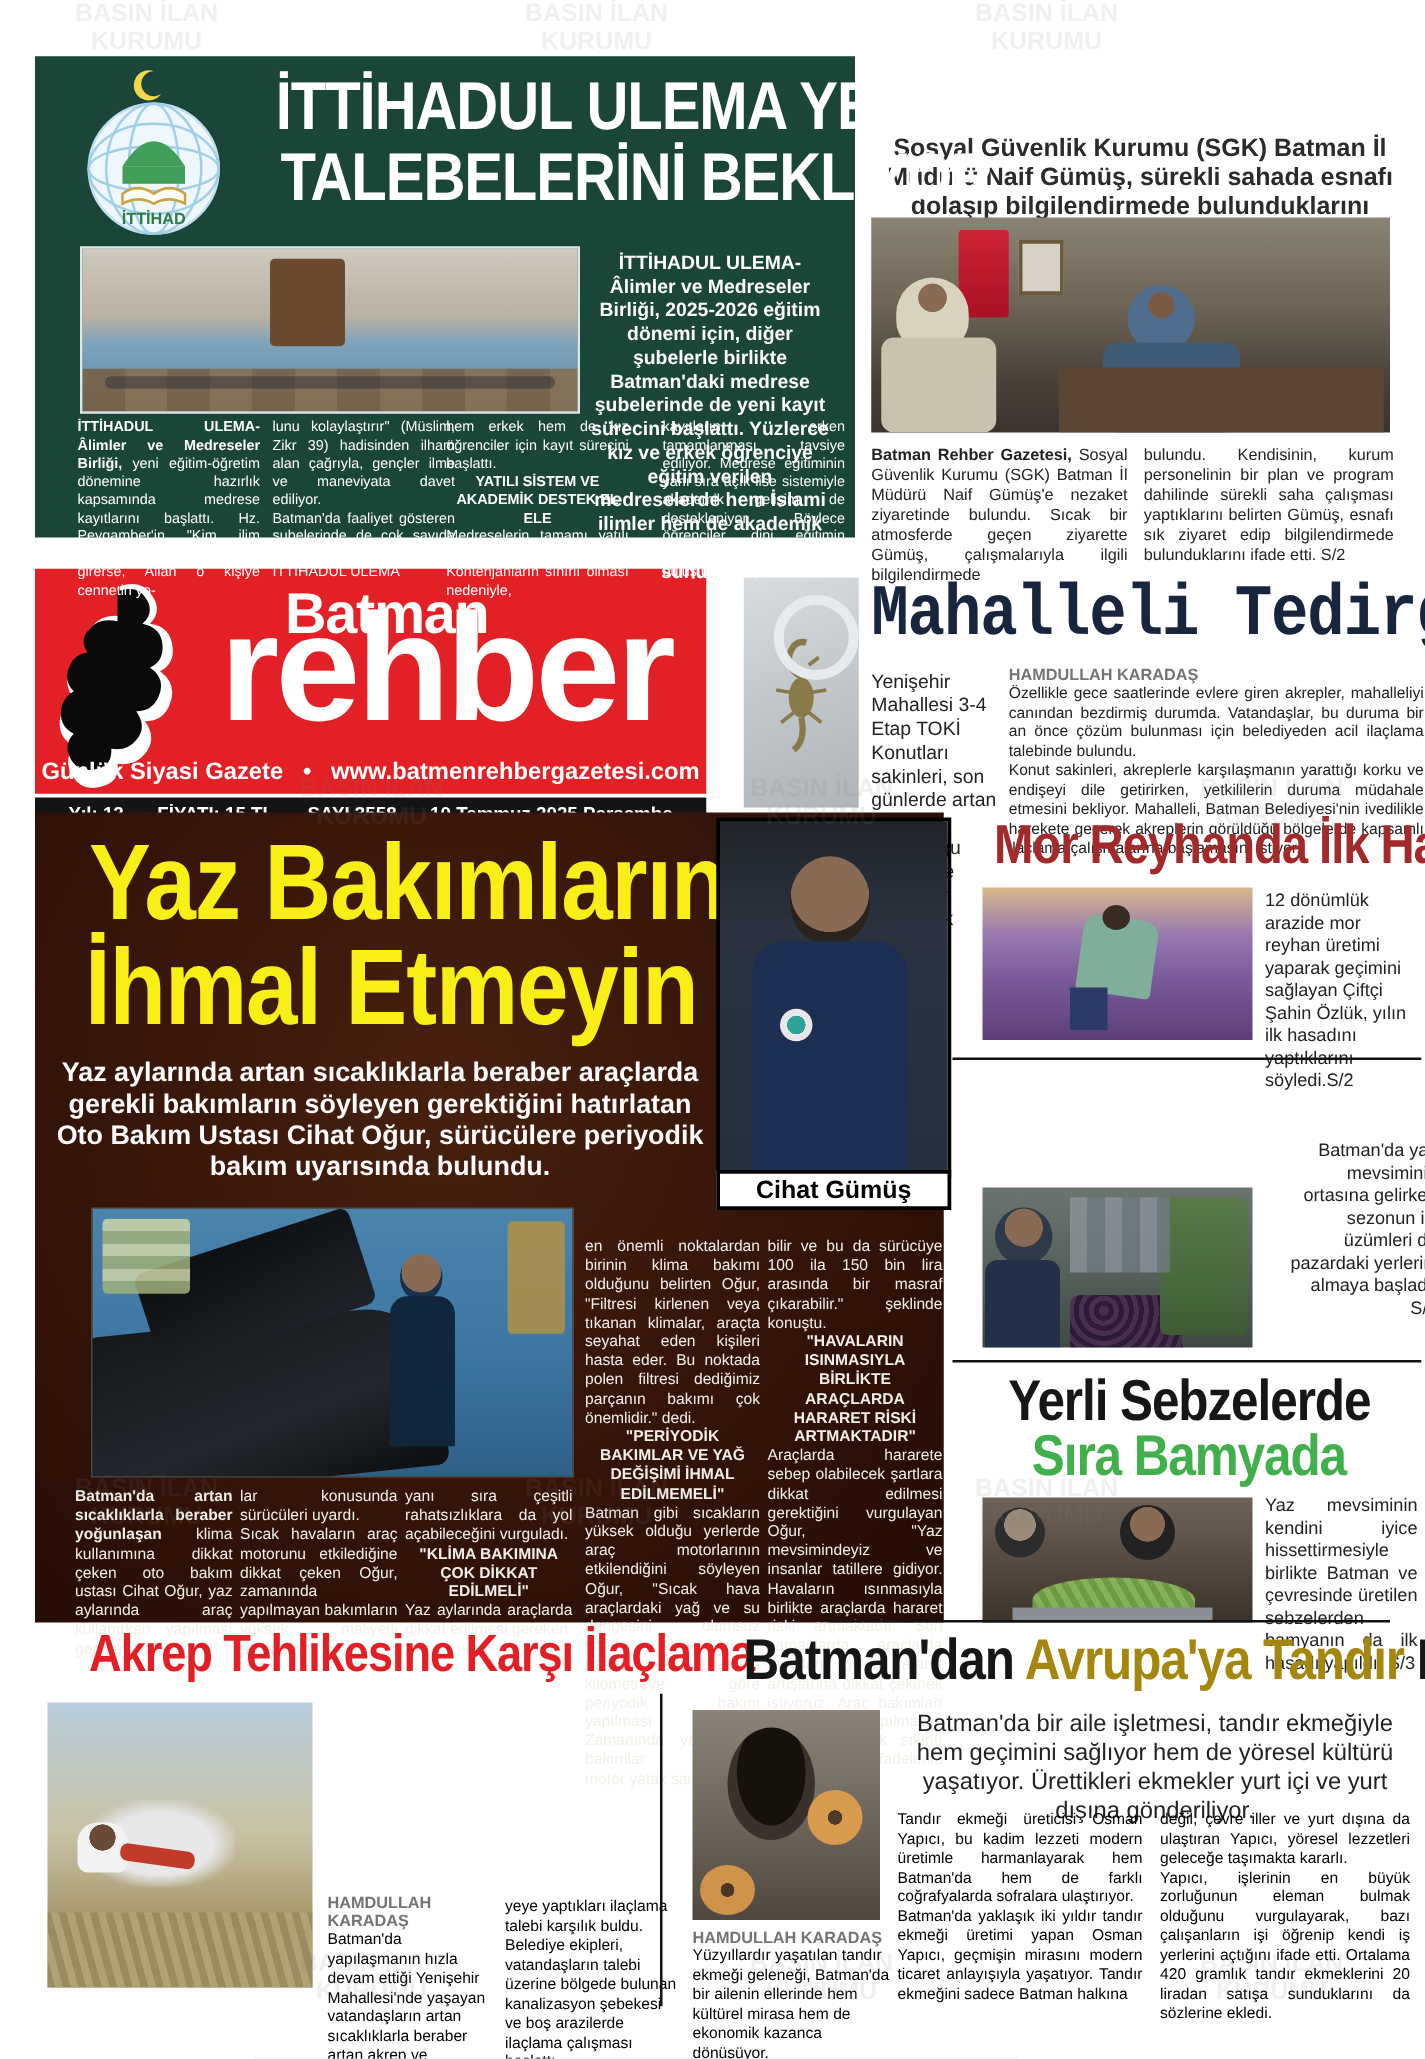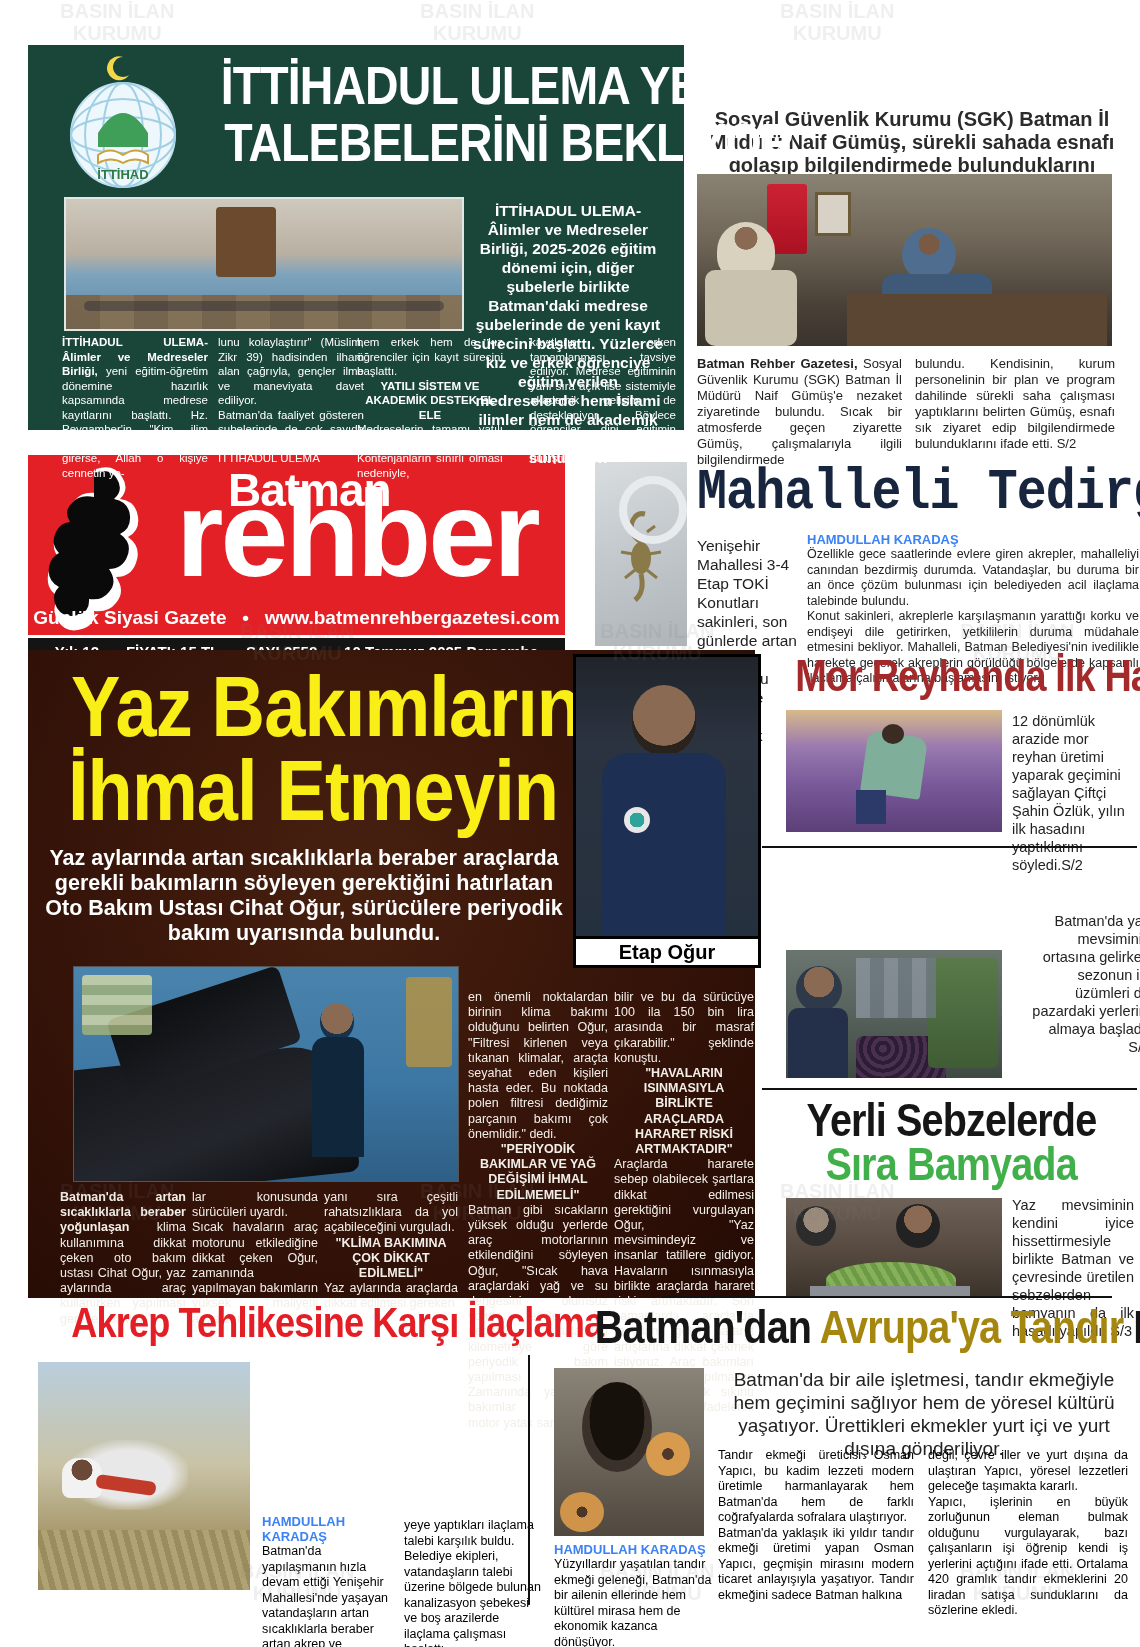--- a/index.html
+++ b/index.html
@@ -24,21 +24,21 @@
   .cap{font-size:13px;line-height:16px;color:#222;}
   
   .mast{left:28px;top:455px;width:537px;height:180px;background:#e32025;}
   .mast-batman{position:absolute;left:200px;top:8px;color:#fff;font-size:46px;font-weight:bold;letter-spacing:-1px;}
   .mast-rehber{position:absolute;left:148px;top:18px;color:#fff;font-size:122px;font-weight:bold;letter-spacing:-3px;line-height:122px;}
   .mast-tag{position:absolute;left:0;right:0;bottom:6px;text-align:center;color:#fff;font-size:19px;font-weight:bold;}
   .infobar{left:28px;top:638px;width:537px;height:27px;background:#141414;color:#fff;display:flex;align-items:center;justify-content:space-evenly;font-weight:bold;font-size:15px;}
   
   .td-head{color:#18253f;font-size:58px;line-height:58px;}
   .td-left{color:#222;font-size:15.5px;line-height:19px;}
-  .byline{font-weight:bold;font-size:13px;color:#3b82f6;}
+  .byline{font-weight:bold;font-size:13px;color:#737373;}
   .td-body{color:#222;font-size:12.5px;line-height:15.5px;}
   
   .brown{left:28px;top:650px;width:727px;height:648px;background:radial-gradient(ellipse at 45% 35%, #47200f 0%, #351309 55%, #240b04 100%);}
   .yb-head{color:#f9ee16;text-align:center;font-size:86px;line-height:84px;}
   .yb-lead{color:#fff;font-weight:bold;font-size:21.5px;line-height:25px;text-align:center;}
   .yb-col{color:#f3efe9;font-size:12.5px;line-height:15.2px;}
   .yb-colhead{font-weight:bold;text-align:center;}
   .portrait-cap{background:#fff;border:3px solid #000;color:#000;font-weight:bold;font-size:20px;text-align:center;line-height:26px;}
   
   .rr-red{color:#a3292b;font-size:44px;line-height:44px;}
@@ -188,21 +188,21 @@
     <div class="abs cond yb-head" style="left:0px;top:14px;width:548px;">
       <span class="sqz">Yaz Bakımlarını</span><br>
       <span class="sqz">İhmal Etmeyin</span>
     </div>
 
     <div class="ph" style="left:545px;top:4px;width:182px;height:282px;border:3px solid #000;background:linear-gradient(180deg,#20242a 0%,#2b3340 30%,#25303e 100%);">
       <div class="sil" style="left:56px;top:28px;width:64px;height:70px;background:radial-gradient(circle at 50% 42%,#8a6a52 0 60%,#2a221c 61% 100%);border-radius:50% 50% 46% 46%;"></div>
       <div class="sil" style="left:26px;top:96px;width:124px;height:186px;background:#1d2f52;border-radius:26px 26px 0 0;"></div>
       <div class="sil" style="left:48px;top:150px;width:26px;height:26px;background:radial-gradient(circle,#2ea39a 0 40%,#e7e7e7 41% 100%);border-radius:50%;"></div>
     </div>
-    <div class="abs portrait-cap" style="left:545px;top:286px;width:182px;height:26px;">Etap Oğur</div>
+    <div class="abs portrait-cap" style="left:545px;top:286px;width:182px;height:26px;">Cihat Gümüş</div>
     <div class="abs yb-lead" style="left:16px;top:196px;width:520px;">Yaz aylarında artan sıcaklıklarla beraber araçlarda gerekli bakımların söyleyen gerektiğini hatırlatan Oto Bakım Ustası Cihat Oğur, sürücülere periyodik bakım uyarısında bulundu.</div>
 
     <div class="ph" style="left:45px;top:316px;width:384px;height:214px;border:1px solid #555;background:linear-gradient(180deg,#4a84ad 0%,#3c76a2 55%,#2e5f86 100%);">
       <div class="sil" style="left:-20px;top:90px;width:300px;height:130px;background:linear-gradient(165deg,#14161a 0%,#23262c 60%,#0c0e11 100%);border-radius:30px 60px 10px 10px;transform:rotate(-6deg);"></div>
       <div class="sil" style="left:40px;top:24px;width:180px;height:80px;background:linear-gradient(170deg,#0c0e10,#1f2228);transform:rotate(-18deg);border-radius:8px;"></div>
       <div class="sil" style="left:246px;top:36px;width:34px;height:38px;background:radial-gradient(circle at 50% 40%,#8a6a52 0 55%,#17324a 56% 100%);border-radius:50%;"></div>
       <div class="sil" style="left:238px;top:70px;width:52px;height:120px;background:#10263a;border-radius:14px 14px 0 0;"></div>
       <div class="sil" style="left:8px;top:8px;width:70px;height:60px;background:repeating-linear-gradient(180deg,#cfd6a8 0 10px,#9fb07a 10px 20px);opacity:.85;border-radius:4px;"></div>
       <div class="sil" style="right:6px;top:10px;width:46px;height:90px;background:#b8923f;opacity:.8;border-radius:4px;"></div>
     </div>

